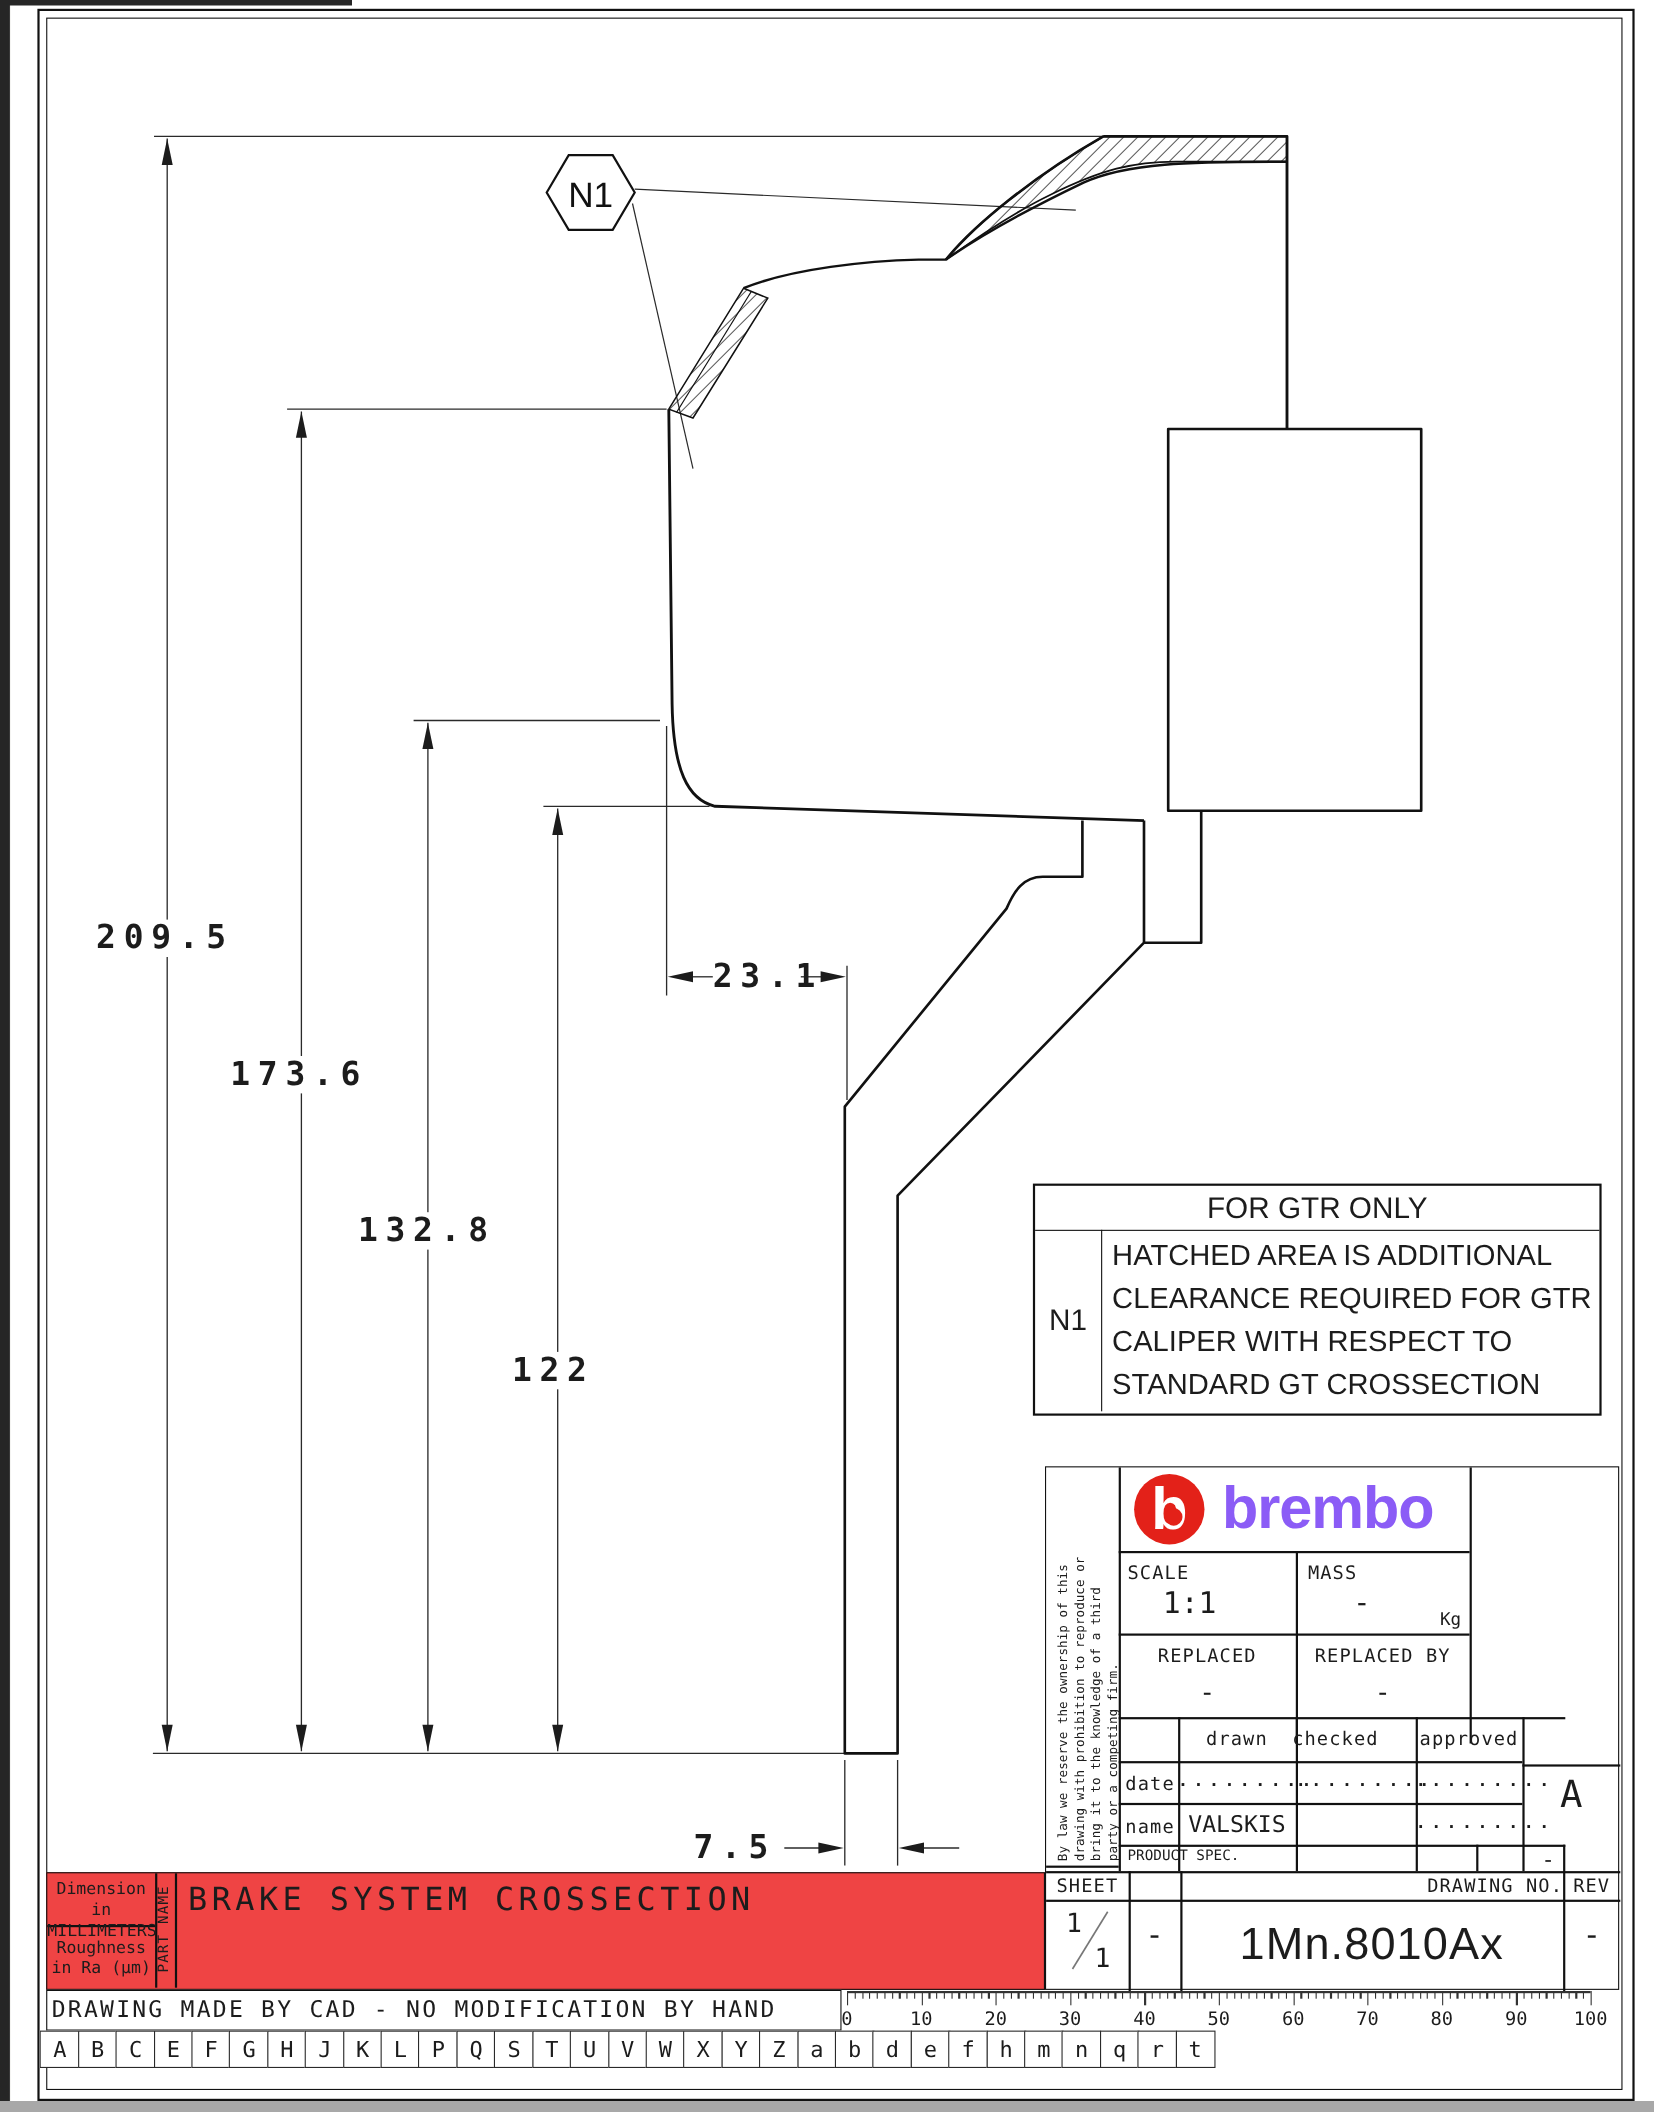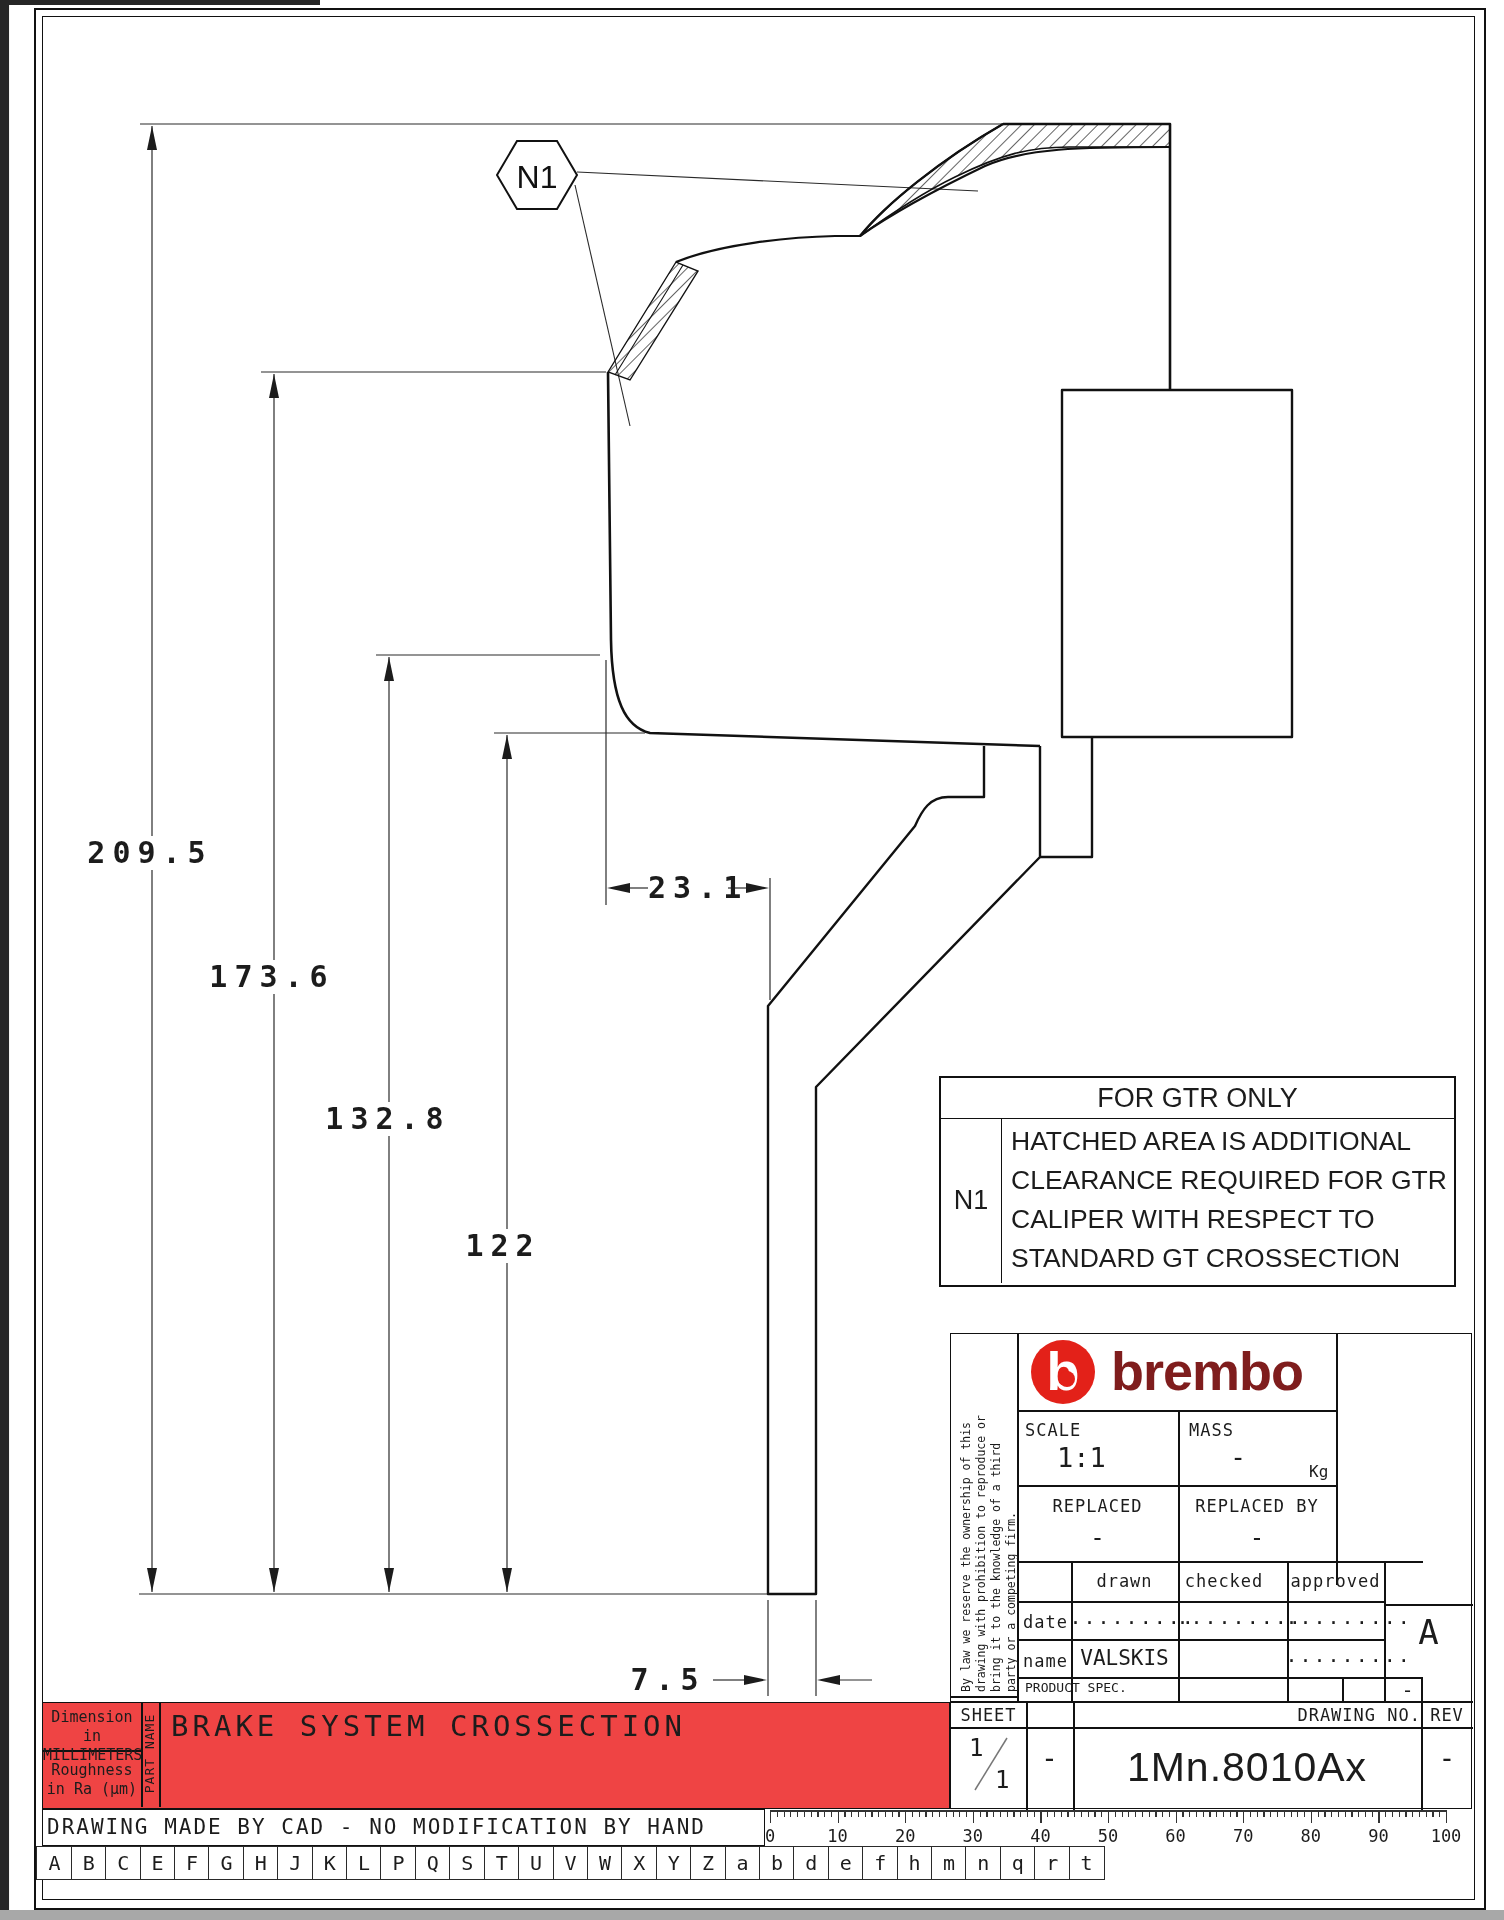--- a/index.html
+++ b/index.html
@@ -176,36 +176,36 @@
     <div class="legal">bring it to the knowledge of a third</div>
     <div class="legal">party or a competing firm.</div>
   </div>
 
   <div class="abs" style="left:78px;top:6px;width:300px;height:66px;">
     <svg width="70" height="70" viewBox="0 0 70 70" style="position:absolute;left:0;top:-2px;">
       <circle cx="34" cy="34" r="32" fill="#e32119"></circle>
       <text x="34" y="52" text-anchor="middle" font-family="Liberation Sans, sans-serif" font-weight="bold" font-size="54" fill="#fff">b</text>
       <circle cx="38" cy="41" r="8" fill="#e32119"></circle>
     </svg>
-    <span class="abs brand-word" style="left:82px;top:0;color:#7f1d1d;">brembo</span>
+    <span class="abs brand-word" style="left:82px;top:0;color:#8b5cf6;">brembo</span>
   </div>
 
   <div class="abs lbl" style="left:74px;top:86px;">SCALE</div>
   <div class="abs" style="left:50px;top:108px;width:161px;text-align:center;font-size:27px;">1:1</div>
   <div class="abs lbl" style="left:238px;top:86px;">MASS</div>
   <div class="abs" style="left:227px;top:108px;width:120px;text-align:center;font-size:26px;">-</div>
   <div class="abs" style="left:358px;top:128px;font-size:16px;">Kg</div>
 
   <div class="abs lbl" style="left:66px;top:162px;width:161px;text-align:center;">REPLACED</div>
   <div class="abs" style="left:66px;top:190px;width:161px;text-align:center;font-size:24px;">-</div>
   <div class="abs lbl" style="left:227px;top:162px;width:158px;text-align:center;">REPLACED BY</div>
   <div class="abs" style="left:227px;top:190px;width:158px;text-align:center;font-size:24px;">-</div>
 
   <div class="abs lbl" style="left:120px;top:237px;width:107px;text-align:center;">drawn</div>
-  <div class="abs lbl" style="left:229px;top:237px;width:88px;text-align:center;">checked</div>
+  <div class="abs lbl" style="left:219px;top:237px;width:88px;text-align:center;">checked</div>
   <div class="abs lbl" style="left:336px;top:237px;width:97px;text-align:center;">approved</div>
   <div class="abs lbl" style="left:72px;top:278px;">date</div>
   <div class="abs dots" style="left:120px;top:276px;width:107px;text-align:center;">.........</div>
   <div class="abs dots" style="left:227px;top:276px;width:109px;text-align:center;">.........</div>
   <div class="abs dots" style="left:336px;top:276px;width:97px;text-align:center;">.........</div>
   <div class="abs lbl" style="left:72px;top:317px;">name</div>
   <div class="abs" style="left:120px;top:312px;width:107px;text-align:center;font-size:21px;">VALSKIS</div>
   <div class="abs dots" style="left:336px;top:314px;width:97px;text-align:center;">.........</div>
 
   <div class="abs" style="left:433px;top:278px;width:89px;text-align:center;font-size:34px;">A</div>

